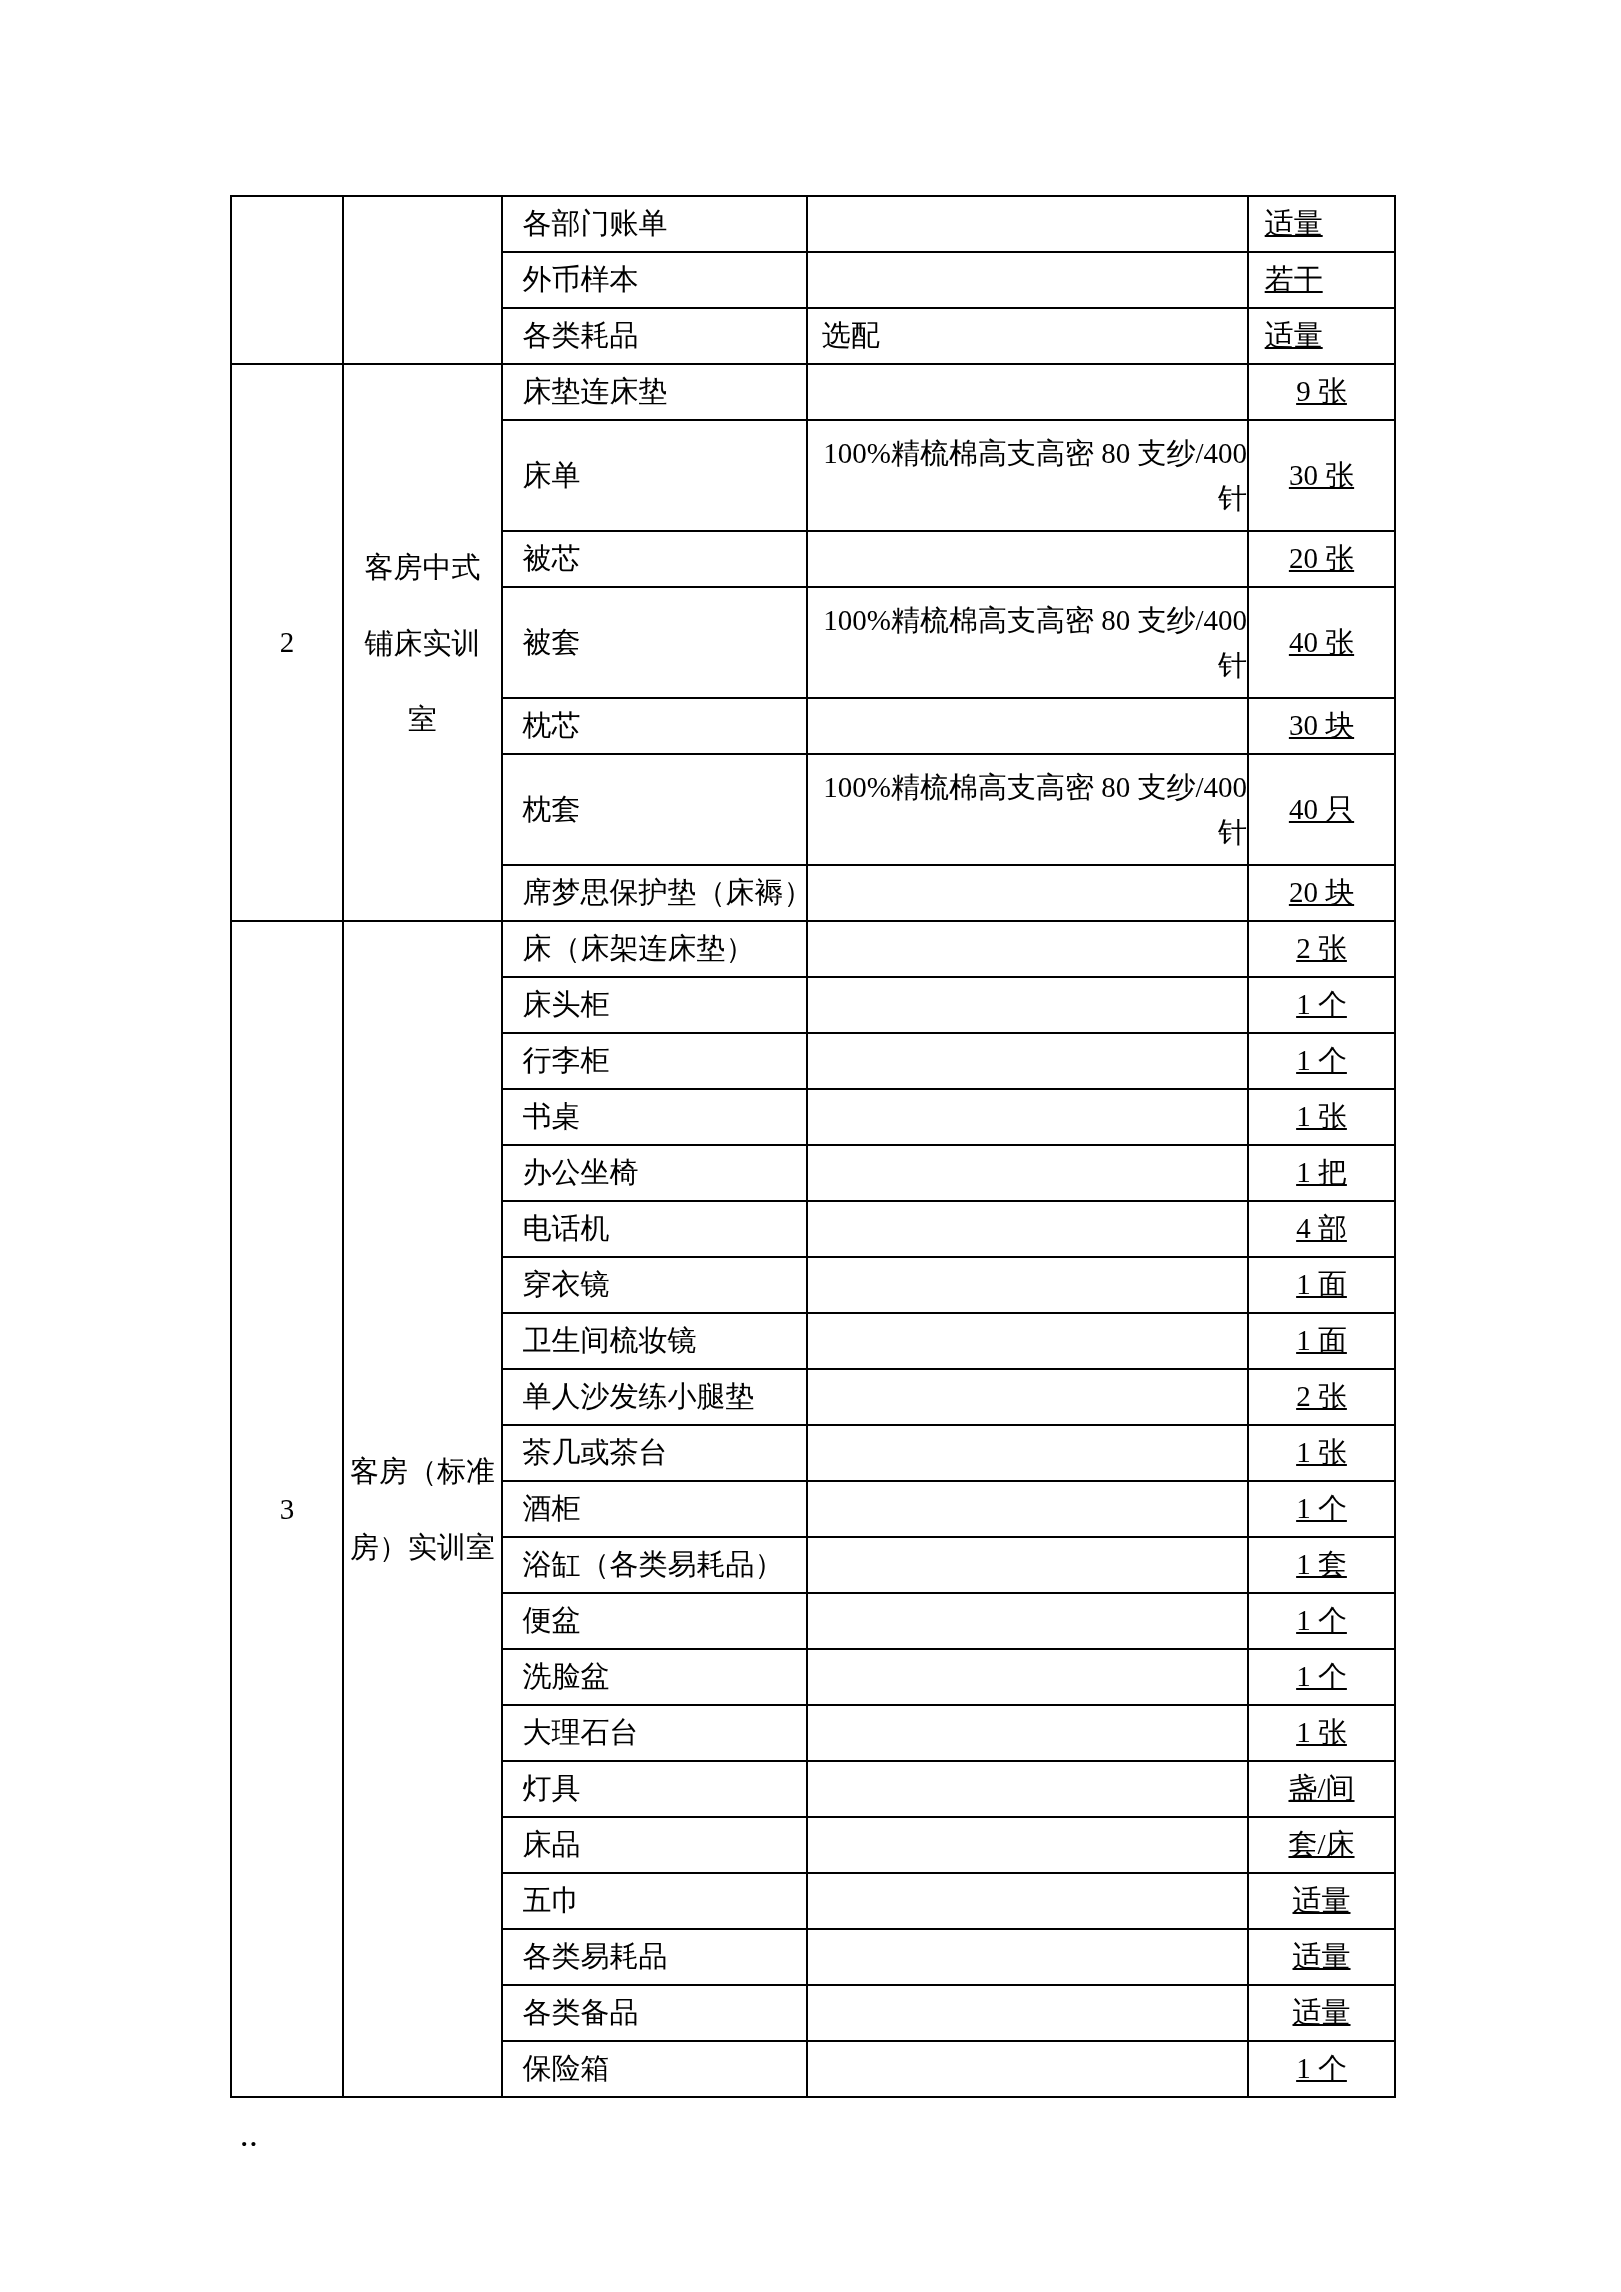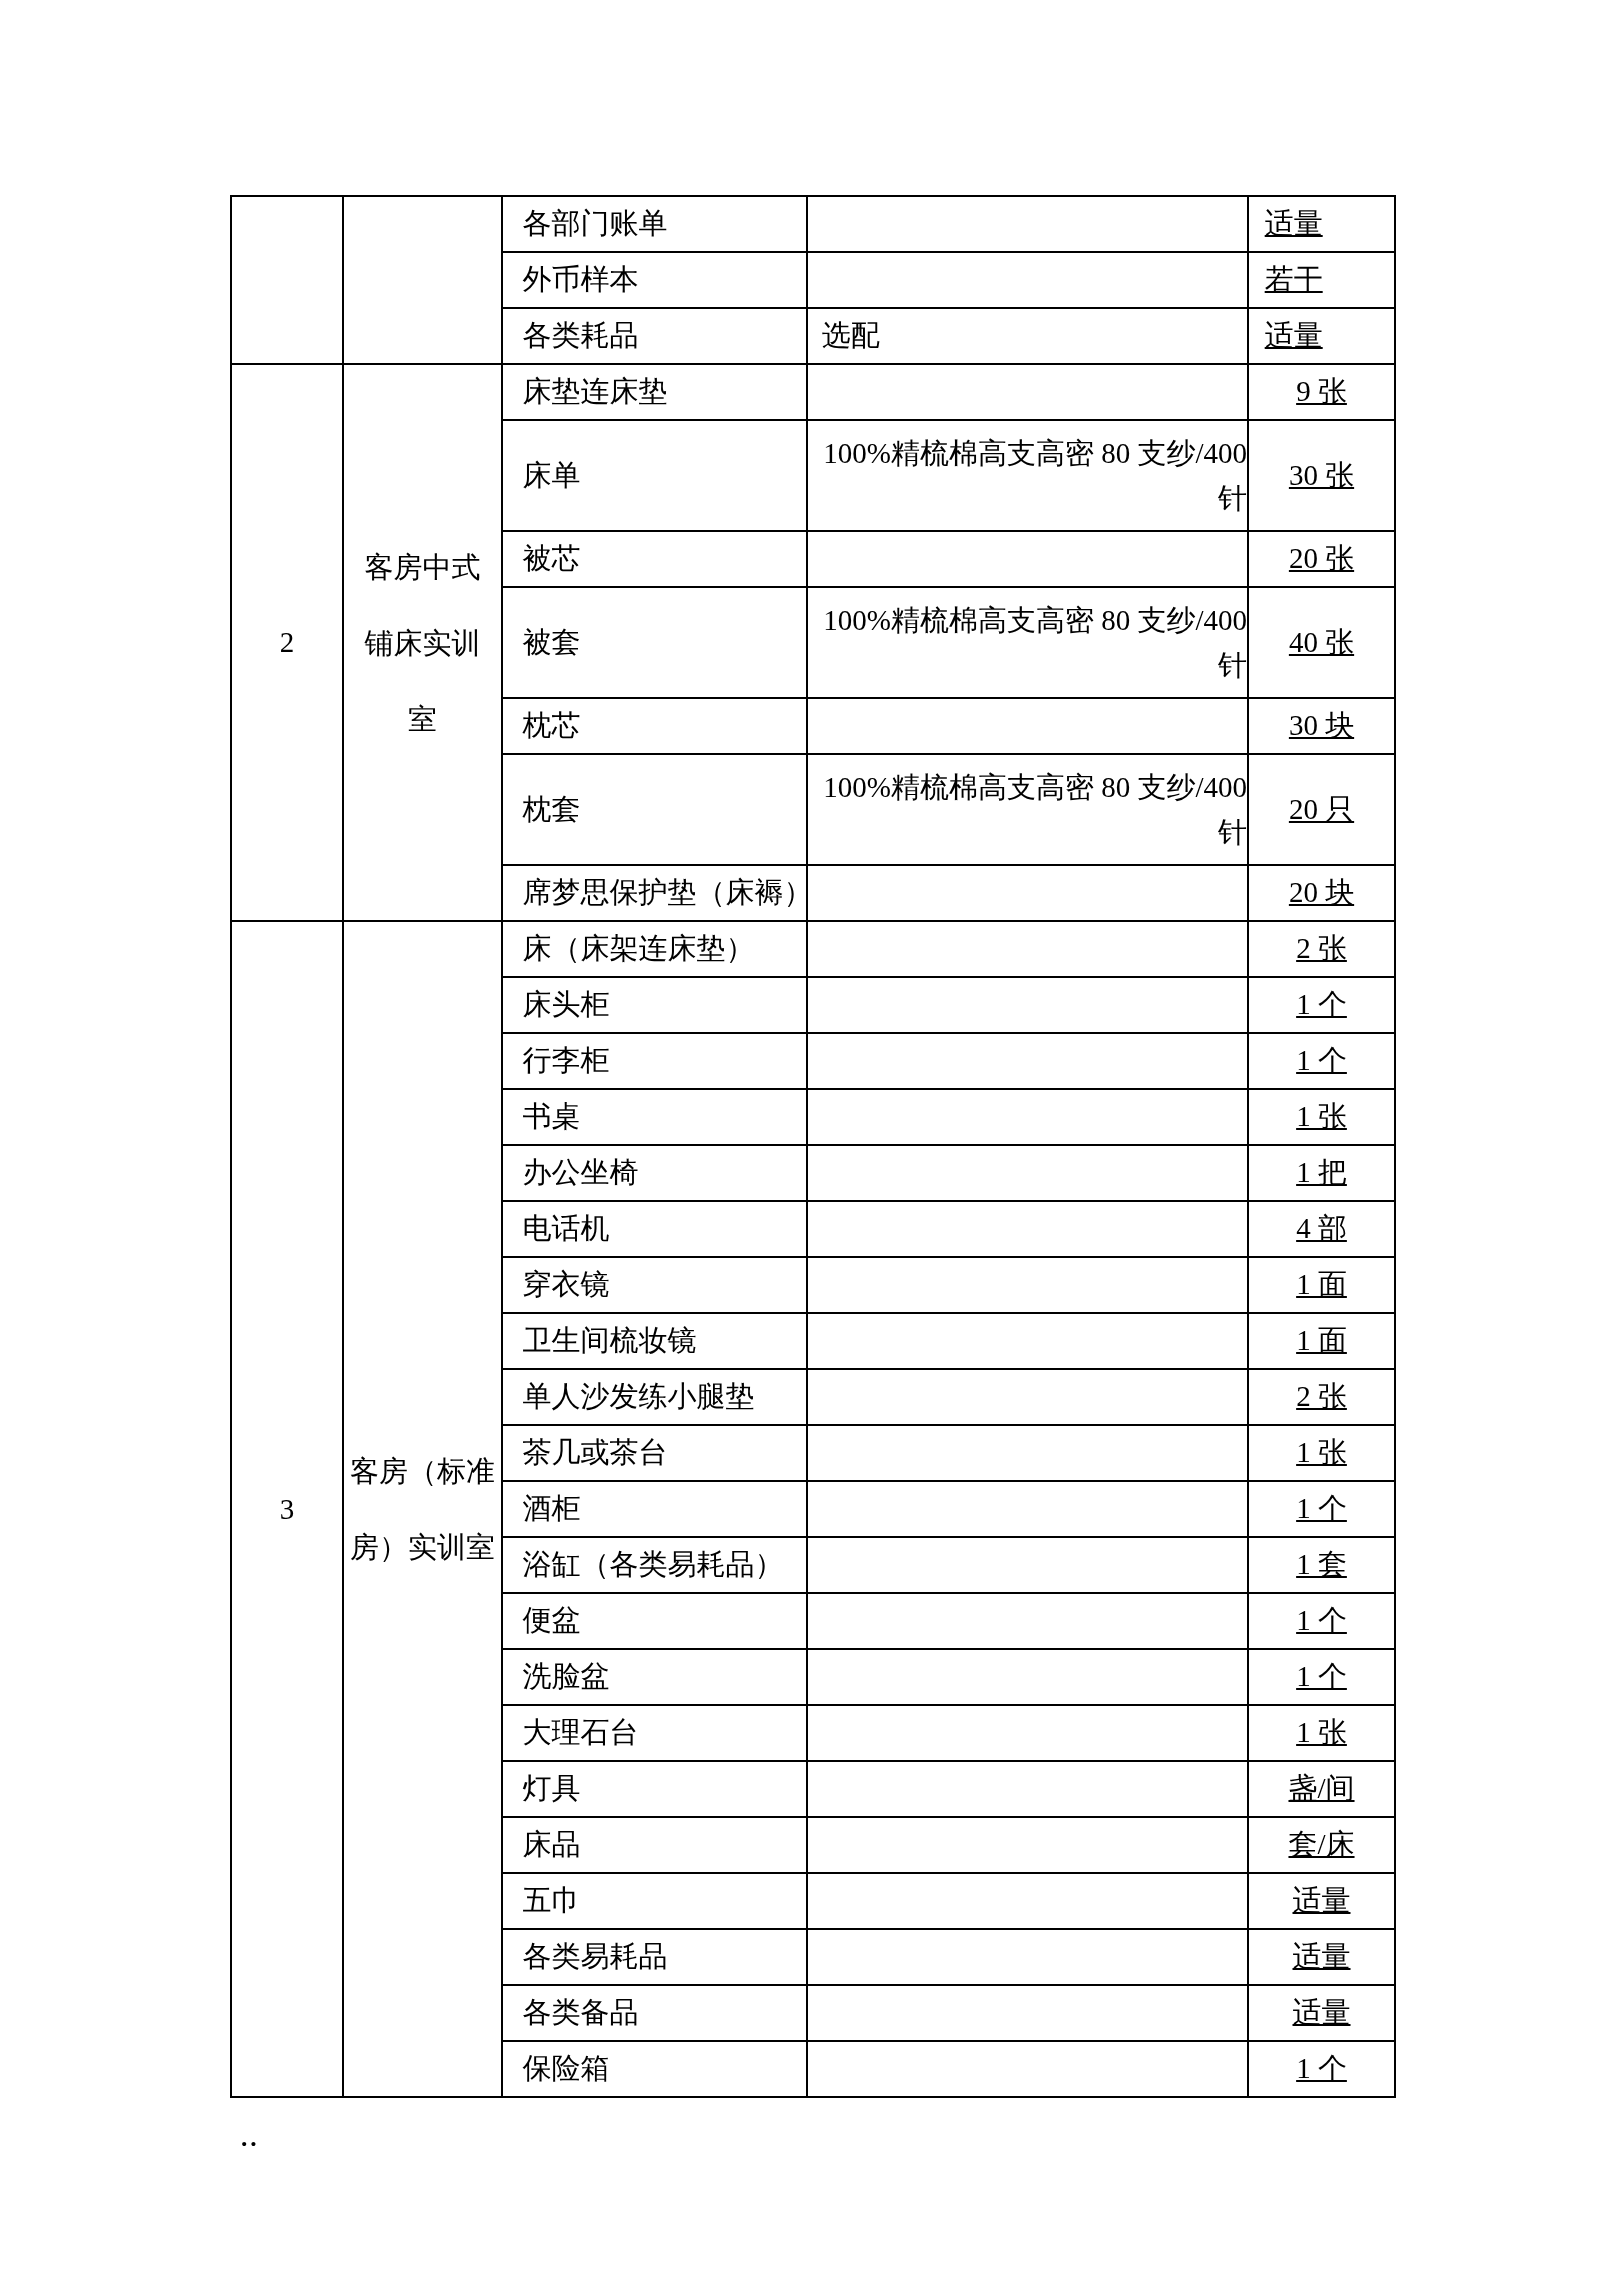--- a/index.html
+++ b/index.html
@@ -138,21 +138,21 @@
         </tr>
         <tr>
           <td class="col-item">枕芯</td>
           <td class="col-spec"></td>
           <td class="col-qty">30 块</td>
         </tr>
         <tr class="tall">
           <td class="col-item">枕套</td>
           <td class="col-spec center">100%精梳棉高支高密 80 支纱/400
 针</td>
-          <td class="col-qty">20 只</td>
+          <td class="col-qty">40 只</td>
         </tr>
         <tr>
           <td class="col-item">席梦思保护垫（床褥）</td>
           <td class="col-spec"></td>
           <td class="col-qty">20 块</td>
         </tr>
         <tr>
           <td class="col-num" rowspan="21">3</td>
           <td class="col-room" rowspan="21">客房（标准
 房）实训室</td>

